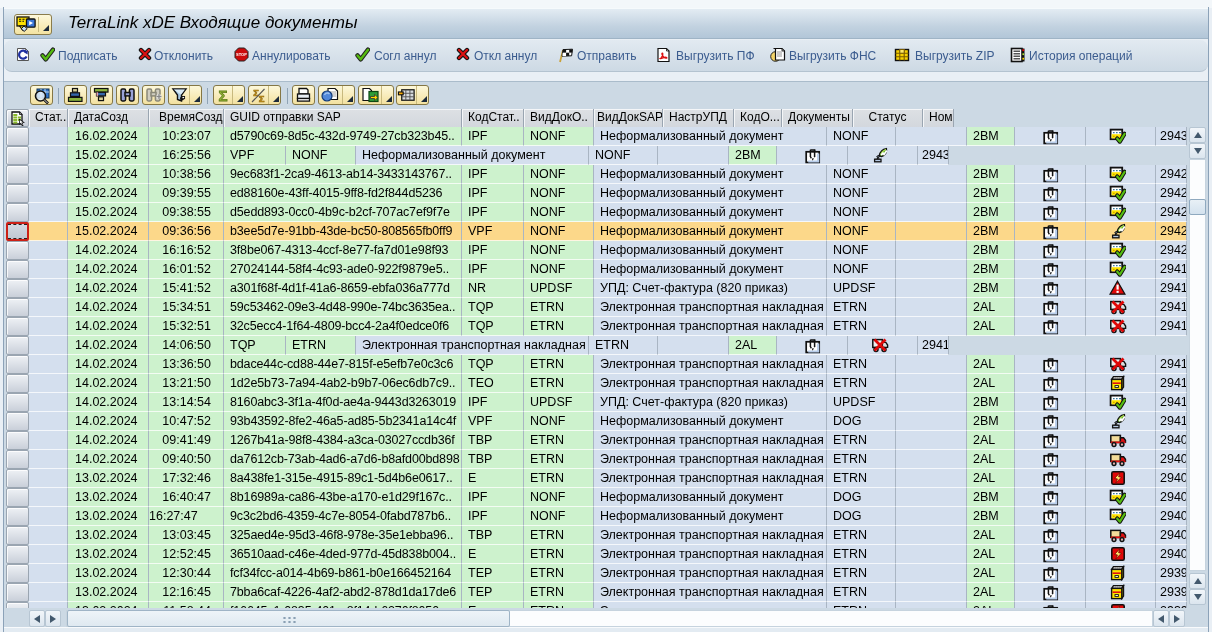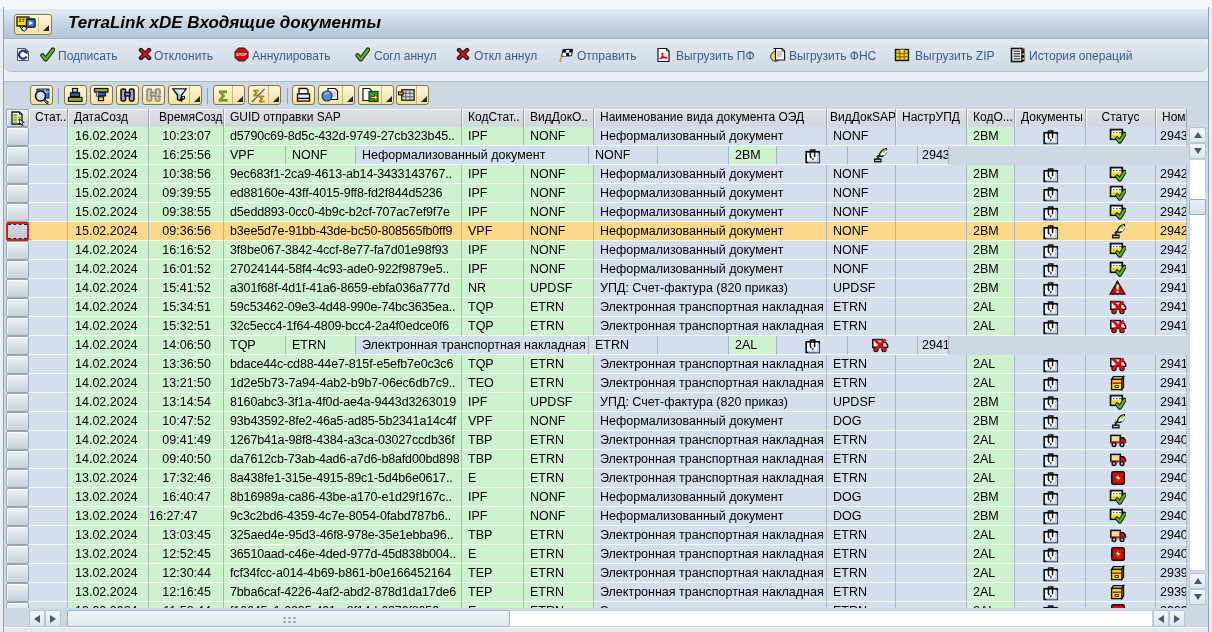--- a/index.html
+++ b/index.html
@@ -3,21 +3,21 @@
 * { margin:0; padding:0; box-sizing:border-box; }
 html,body { width:1212px; height:632px; overflow:hidden; background:#e9eff5;
   font-family:"Liberation Sans", sans-serif; }
 #topstrip { position:absolute; left:0; top:0; width:1212px; height:8px; background:#f3f7fa; }
 #botstrip { position:absolute; left:4px; top:627px; width:1204px; height:5px; background:#e3ebf2; border-top:1px solid #f8fafc; z-index:5; }
 #lborder { position:absolute; left:3px; top:7px; width:1px; height:625px; background:#8ca2b8; }
 #rborder { position:absolute; left:1208px; top:7px; width:1px; height:625px; background:#8ca2b8; }
 #titlebar { position:absolute; left:4px; top:8px; width:1204px; height:31px;
   background:linear-gradient(#e3ecf3,#c2d2e0 60%,#b2c6d8);
   border-top:1px solid #f6fafc; border-bottom:1px solid #9fb4c6; }
-#title { position:absolute; left:64px; top:4px; font-size:17px; font-weight:bold;
+#title { position:absolute; left:64px; top:4px; font-size:17px; font-weight:normal;
   font-style:italic; color:#000; }
 #objbtn { position:absolute; left:10px; top:5px; width:38px; height:21px;
   background:linear-gradient(#fdf8da,#f4e3a2); border:1px solid #8a7c4c; border-radius:3px; }
 #objbtn .sep { position:absolute; right:12px; top:2px; bottom:2px; width:1px; background:#c8b97e; }
 #objbtn .wedge { position:absolute; right:2px; bottom:3px; }
 #toolbar { position:absolute; left:4px; top:40px; width:1204px; height:32px;
   background:linear-gradient(#e2eaf1,#cdd9e4); border-bottom:1px solid #b4c3d0;border-radius:8px; }
 .titem { position:absolute; top:7px; }
 .ttext { position:absolute; top:9px; font-size:12px; color:#3b5c8f; white-space:nowrap; }
 #alvarea { position:absolute; left:4px; top:81px; width:1204px; height:551px;
@@ -306,21 +306,20 @@
             <path d="M9 7.5 L15 11.7 L12.2 12 L13.6 14.8 L12 15 L10.6 12.6 L9 14 Z" fill="#111"></path>
             <path d="M9.8 9 L13.2 11.4 L11.4 11.6 L12.6 13.8 L12.2 13.9 L10.9 11.8 L9.8 12.6 Z" fill="#fff"></path>
           </svg>
         </div>
         <div class="hc" style="width:39px">Стат..</div>
         <div class="hc" style="width:81px">ДатаСозд</div>
         <div class="hc" style="width:75px;padding-left:10px">ВремяСозд</div>
         <div class="hc" style="width:238px">GUID отправки SAP</div>
         <div class="hc" style="width:62px">КодСтат..</div>
         <div class="hc" style="width:70px">ВидДокО..</div>
-        <div class="hc" style="width:233px">Наименование вида документа ОЭД</div>
         <div class="hc" style="width:69px;padding-left:3px">ВидДокSAP</div>
         <div class="hc" style="width:71px">НастрУПД</div>
         <div class="hc" style="width:48px">КодО...</div>
         <div class="hc" style="width:71px">Документы</div>
         <div class="hc" style="width:70px;text-align:center;padding-left:0">Статус</div>
         <div class="hc" style="width:31px">НомПФ</div>
       </div>
     <div class="row" style="top:18px">
         <div class="selcell"></div>
         <div class="c b" style="width:39px"></div>
@@ -520,21 +519,21 @@
             <path d="M10.2 8.2 L12 6.2 L13 7.4 L15.8 3.4" fill="none" stroke="#fff" stroke-width="1.8"></path>
           </svg>
         </div>
         <div class="c b o" style="width:31px;padding-left:4px">29421</div>
       </div>
 <div class="row" style="top:132px">
         <div class="selcell"></div>
         <div class="c b" style="width:39px"></div>
         <div class="c g" style="width:81px;padding-left:7px">14.02.2024</div>
         <div class="c g" style="width:75px;text-align:right;padding-right:12px">16:16:52</div>
-        <div class="c g" style="width:238px;padding-left:6px;letter-spacing:-0.15px">3f8be067-3842-4ccf-8e77-fa7d01e98f93</div>
+        <div class="c g" style="width:238px;padding-left:6px;letter-spacing:-0.15px">3f8be067-4313-4ccf-8e77-fa7d01e98f93</div>
         <div class="c g" style="width:62px;padding-left:6px">IPF</div>
         <div class="c g" style="width:70px;padding-left:6px">NONF</div>
         <div class="c b" style="width:233px;padding-left:6px">Неформализованный документ</div>
         <div class="c b" style="width:69px;padding-left:6px">NONF</div>
         <div class="c b" style="width:71px"></div>
         <div class="c g" style="width:48px;padding-left:6px">2BM</div>
         <div class="c b ic" style="width:71px">
           <svg width="17" height="17" viewBox="0 0 17 17" style="">
             <rect x="2.2" y="4.8" width="13" height="10.6" fill="#fff" stroke="#111" stroke-width="1.7"></rect>
             <path d="M14.2 6.5 v8 h-10" fill="none" stroke="#b8cdea" stroke-width="2.2"></path>

